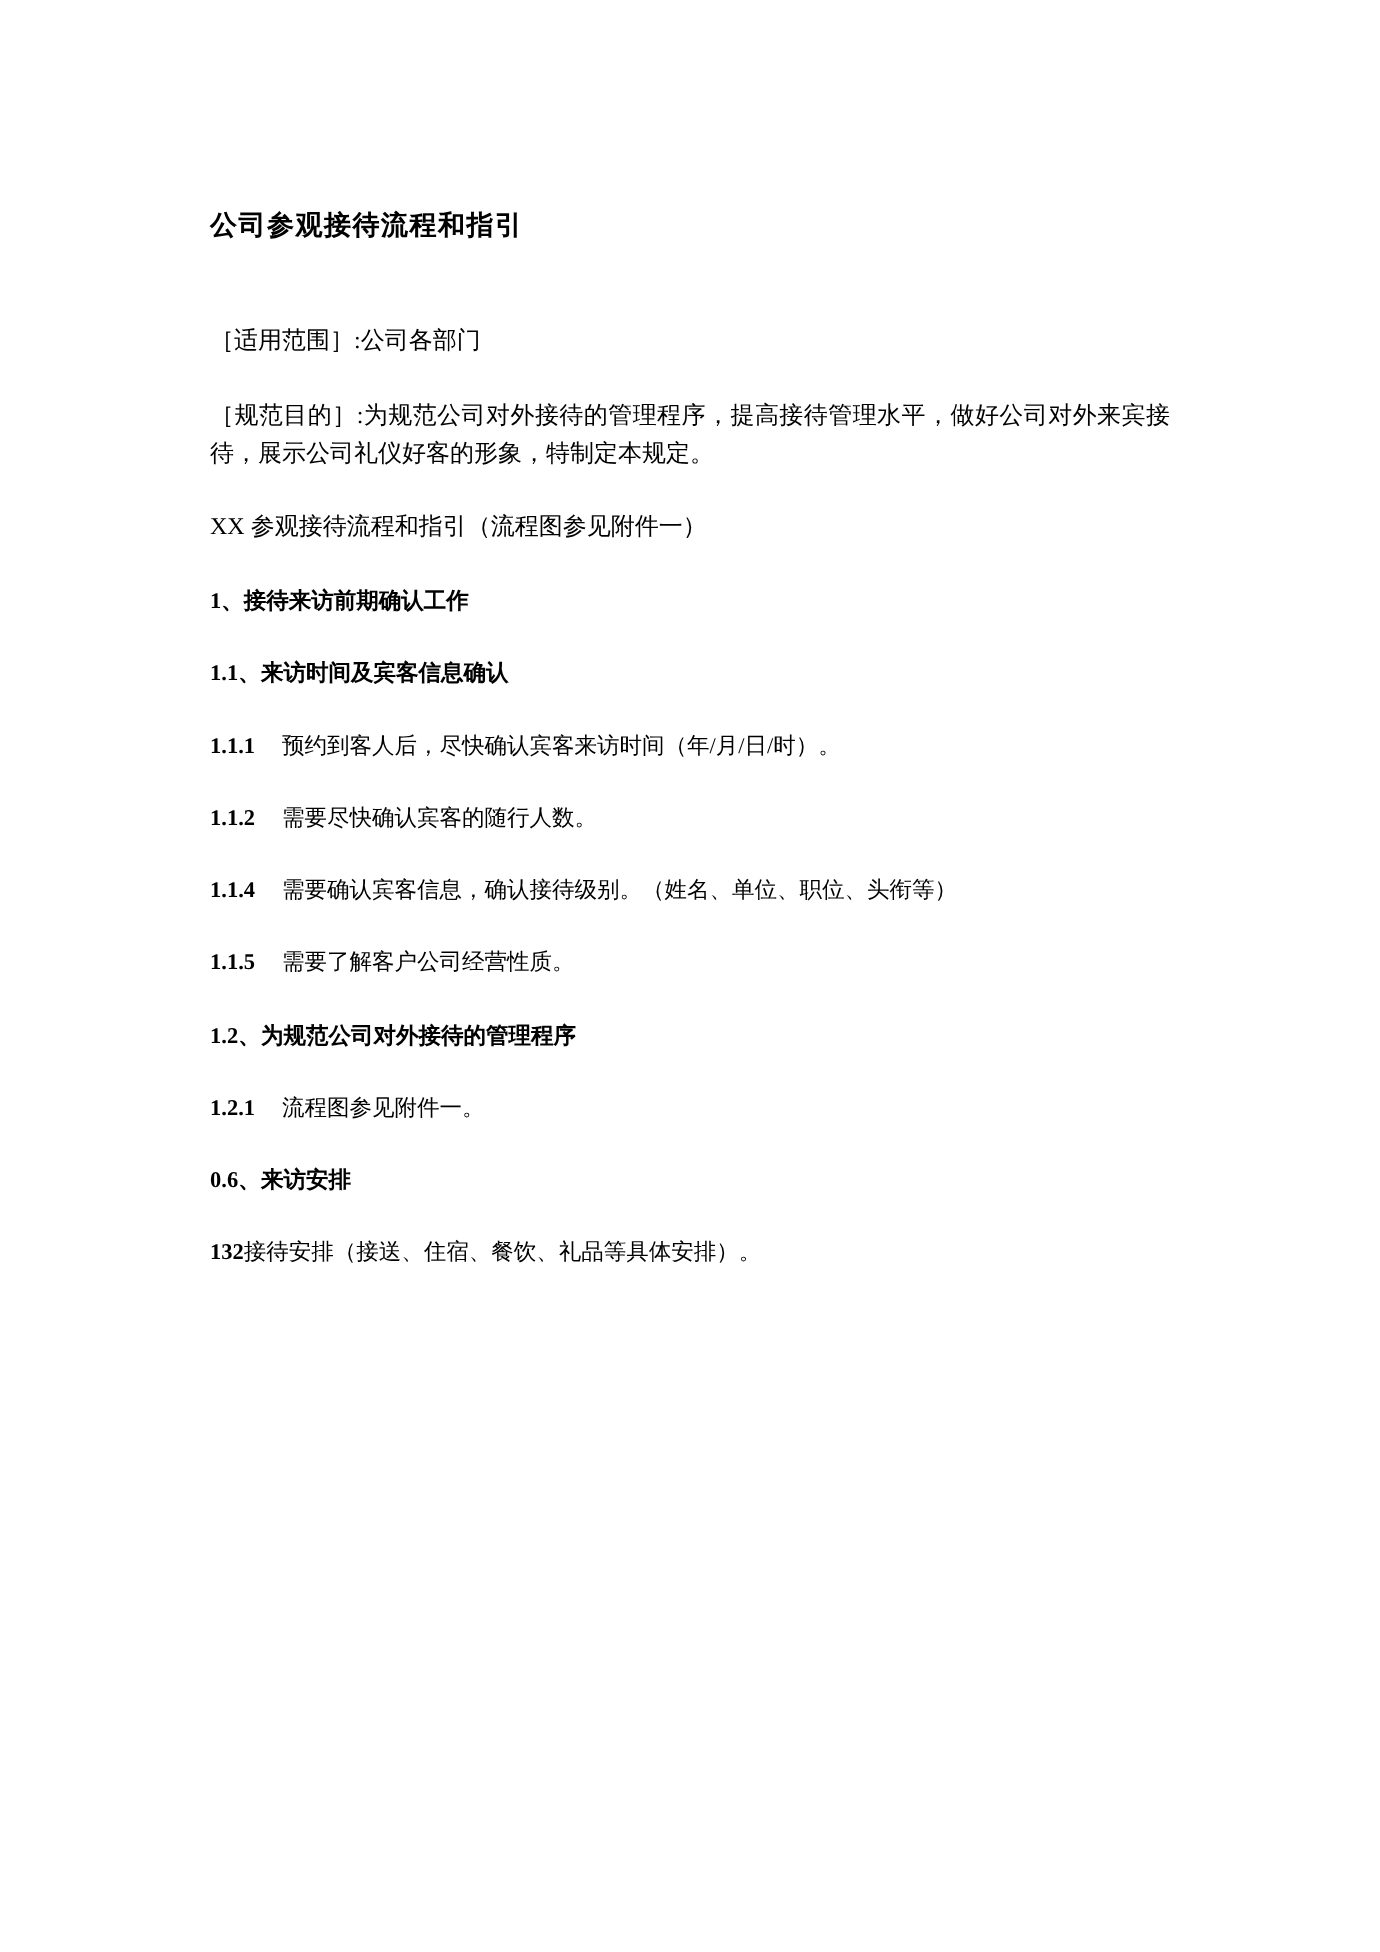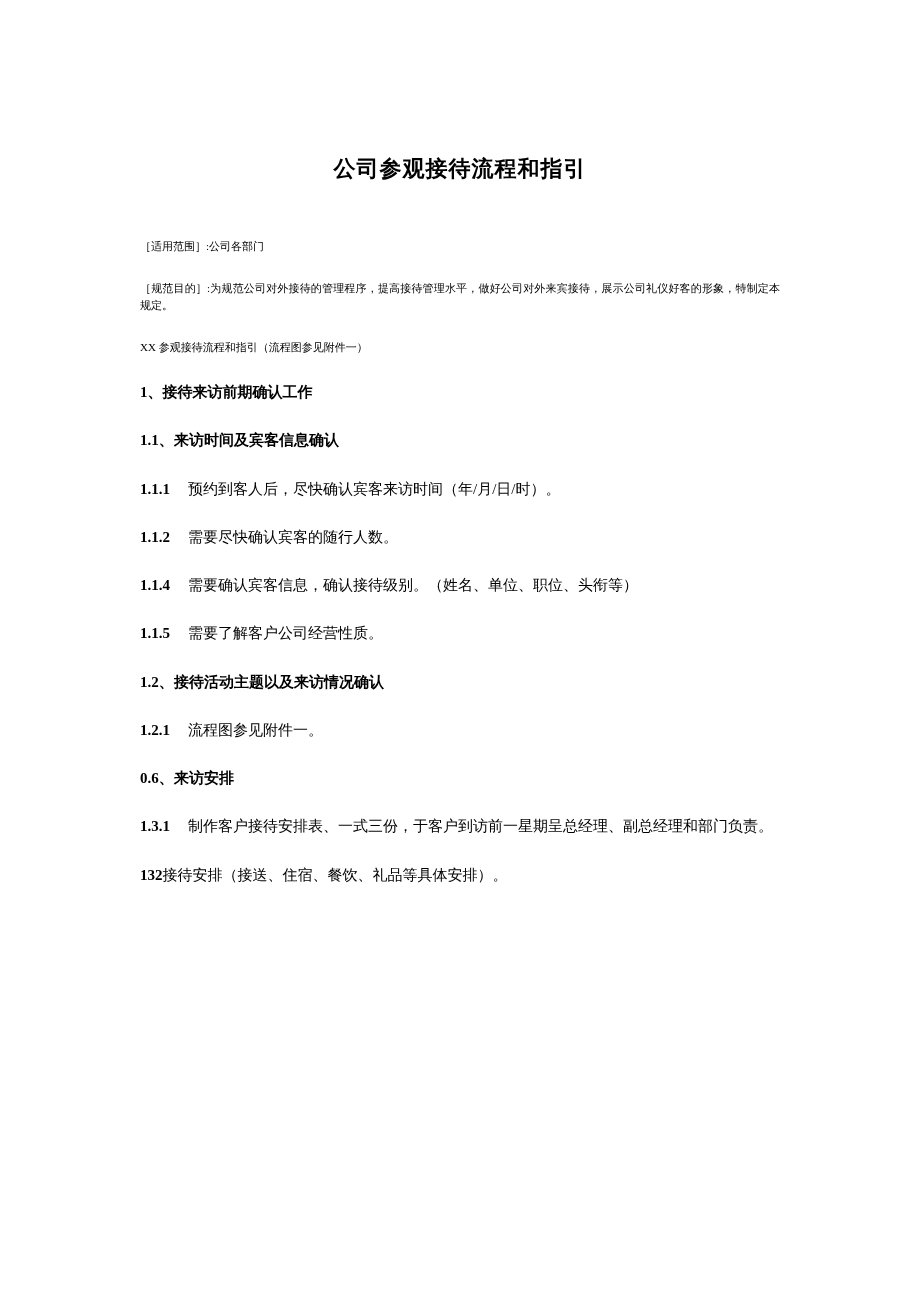--- a/index.html
+++ b/index.html
@@ -15,35 +15,35 @@
     overflow: hidden;
   }
   .page {
     position: relative;
     width: 920px;
     height: 1301px;
     box-sizing: border-box;
     padding: 0 140px 0 140px;
   }
   .doc-title {
-    text-align: center;
+    text-align: left;
     font-family: "Liberation Sans", "DejaVu Sans", sans-serif;
-    font-size: 22px;
+    font-size: 18px;
     font-weight: 700;
     letter-spacing: 1px;
-    margin: 16px;
+    margin: 0;
     padding-top: 138px;
     color: #000;
   }
   .body-block {
     margin-top: 54px;
   }
   p.line {
     margin: 0 0 25px 0;
-    font-size: 11px;
+    font-size: 16px;
     line-height: 1.55;
     text-align: justify;
     color: #000;
   }
   p.tiny {
     font-size: 11px;
     margin-bottom: 22px;
     font-family: "Liberation Sans", "DejaVu Sans", sans-serif;
     letter-spacing: 0.5px;
   }
@@ -100,36 +100,33 @@
 
     <p class="line item">
       <span class="lbl indent-num">1.1.4</span><span>需要确认宾客信息，确认接待级别。（姓名、单位、职位、头衔等）</span>
     </p>
 
     <p class="line item">
       <span class="lbl indent-num">1.1.5</span><span>需要了解客户公司经营性质。</span>
     </p>
 
     <p class="line item">
-      <span class="lbl indent-num2">1.2、</span><span class="lbl">接待活动主题以及来访情况确认</span>
+      <span class="lbl indent-num2">1.2、</span><span class="lbl">为规范公司对外接待的管理程序</span>
     </p>
 
 
     <p class="line item">
       <span class="lbl indent-num">1.2.1</span><span>流程图参见附件一。</span>
     </p>
 
 
 
     <p class="line item">
       <span class="lbl indent-num2">0.6、</span><span class="lbl">来访安排</span>
     </p>
 
-    <p class="line item">
-      <span class="lbl indent-num">1.3.1</span><span>制作客户接待安排表、一式三份，于客户到访前一星期呈总经理、副总经理和部门负责。</span>
-    </p>
 
     <p class="line item">
       <span class="lbl">132</span><span>接待安排（接送、住宿、餐饮、礼品等具体安排）。</span>
     </p>
 
   </div>
 </div>
 
 </body></html>

